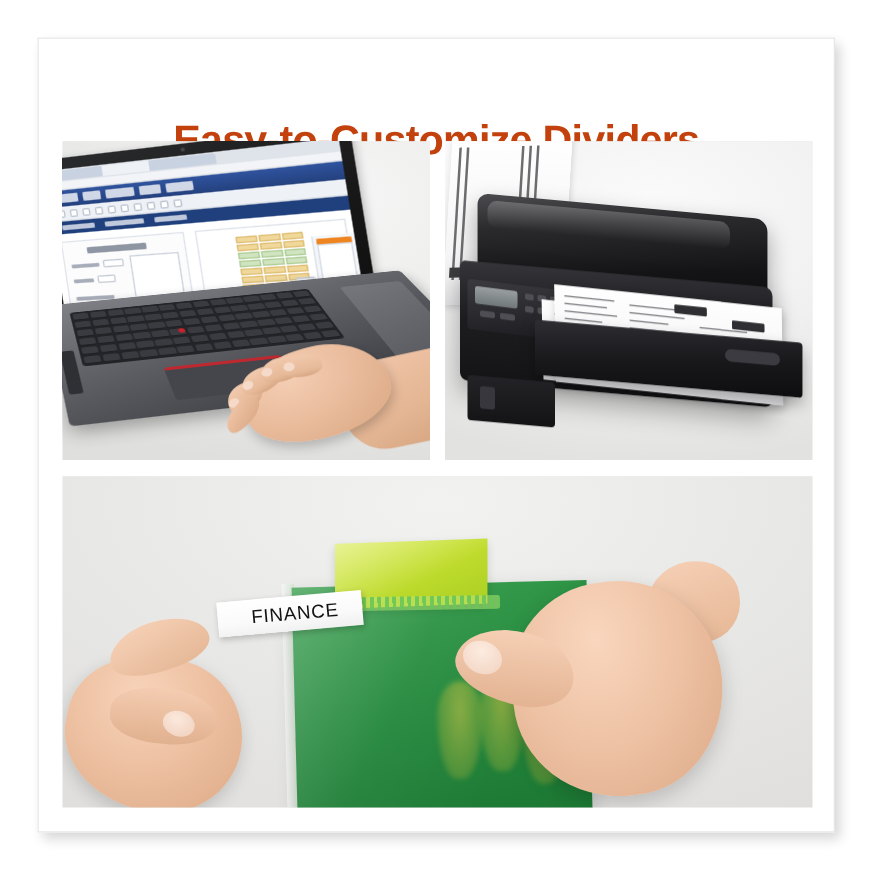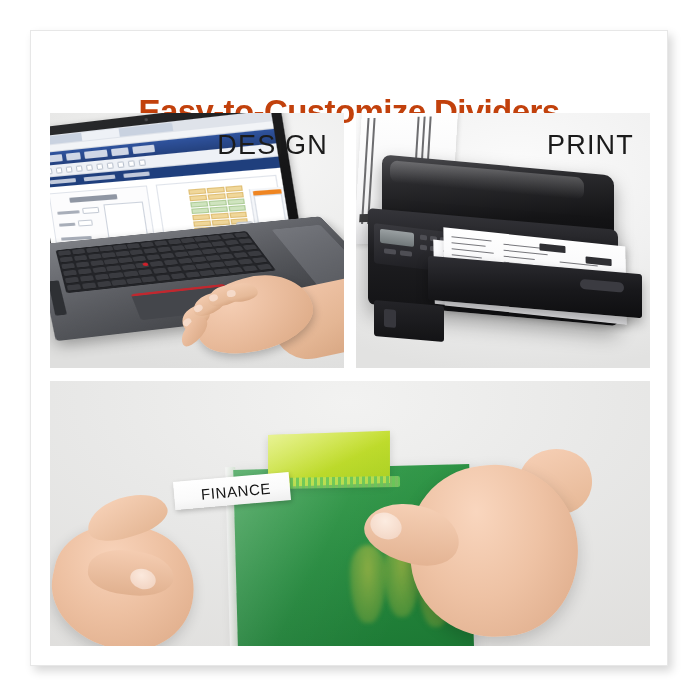--- a/index.html
+++ b/index.html
@@ -627,21 +627,20 @@
           <div class="finger f3">
               <div class="nail" style="left:1px;top:5px;"></div>
             </div>
           <div class="finger f4">
               <div class="nail" style="left:1px;top:5px;"></div>
             </div>
           <div class="finger thumb"></div>
         </div>
       </div>
 
-      <div class="panel-label lbl-design">DESIGN</div>
     </div>
 
     <div class="panel panel-print">
       <div class="bg-studio-2"></div>
 
       <div class="printer">
 
         <div class="feed-paper2">
           
           
@@ -717,21 +716,20 @@
 
         <div class="out-tray">
           <div class="tray-handle"></div>
         </div>
 
         <div class="printer-foot">
           <div class="foot-dot"></div>
         </div>
       </div>
 
-      <div class="panel-label lbl-print">PRINT</div>
     </div>
 
     <div class="panel panel-insert">
       <div class="bg-studio-3"></div>
 
       <div class="insert-scene">
 
         <div class="divider-edge"></div>
 
         <div class="ghost-fingers">

